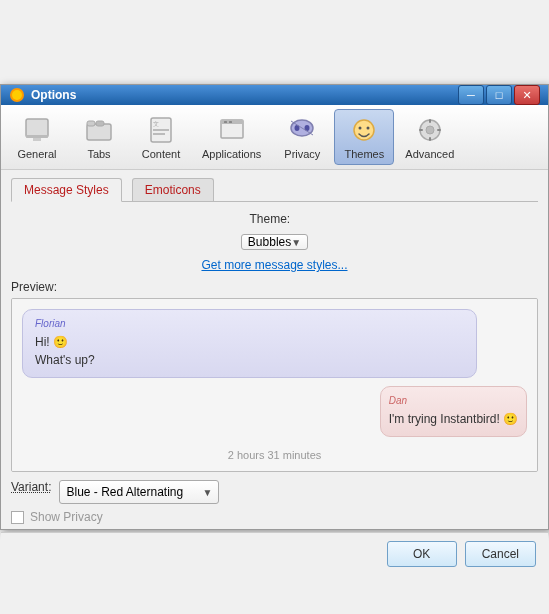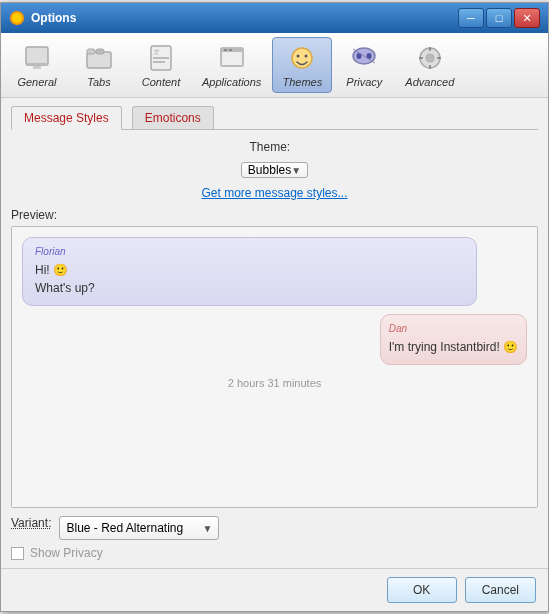--- a/index.html
+++ b/index.html
@@ -9,21 +9,21 @@
       background: #f0f0f0;
       display: flex;
       justify-content: center;
       align-items: center;
       width: 549px;
       height: 614px;
       overflow: hidden;
     }
     .window {
       width: 549px;
-      height: 610px;
+      height: 446px;
       background: #f0f0f0;
       border: 1px solid #999;
       box-shadow: 2px 2px 8px rgba(0,0,0,0.4);
       display: flex;
       flex-direction: column;
     }
     .title-bar {
       background: linear-gradient(to bottom, #4a90d9, #1c5fa5);
       height: 30px;
       display: flex;
@@ -66,21 +66,20 @@
     .title-btn.close {
       background: linear-gradient(to bottom, #e8706a, #c43c3c);
       border-color: #8a1a1a;
     }
     .toolbar {
       background: linear-gradient(to bottom, #ffffff, #e8e8e8);
       border-bottom: 1px solid #ccc;
       display: flex;
       padding: 4px 6px;
       gap: 2px;
-      font-style: italic;
     }
     .toolbar-item {
       display: flex;
       flex-direction: column;
       align-items: center;
       justify-content: center;
       padding: 4px 8px;
       min-width: 60px;
       cursor: pointer;
       border-radius: 4px;
@@ -350,41 +349,41 @@
       <div class="toolbar-icon">
         <svg width="28" height="28" viewBox="0 0 28 28">
           <rect x="3" y="4" width="22" height="18" rx="1" fill="#eee" stroke="#aaa" stroke-width="1.5"></rect>
           <rect x="3" y="4" width="22" height="4" fill="#bbb"></rect>
           <rect x="6" y="5" width="3" height="2" rx="0.5" fill="#888"></rect>
           <rect x="11" y="5" width="3" height="2" rx="0.5" fill="#888"></rect>
         </svg>
       </div>
       <span class="toolbar-label">Applications</span>
     </div>
+    <div class="toolbar-item">
+      <div class="toolbar-icon">
+        <svg width="28" height="28" viewBox="0 0 28 28">
+          <ellipse cx="14" cy="12" rx="11" ry="8" fill="#b0b0e0" stroke="#8080b0" stroke-width="1.5"></ellipse>
+          <ellipse cx="9" cy="12" rx="2.5" ry="3" fill="#5050a0"></ellipse>
+          <ellipse cx="19" cy="12" rx="2.5" ry="3" fill="#5050a0"></ellipse>
+          <line x1="3" y1="5" x2="25" y2="19" stroke="#8080b0" stroke-width="1"></line>
+        </svg>
+      </div>
+      <span class="toolbar-label">Privacy</span>
+    </div>
     <div class="toolbar-item active">
       <div class="toolbar-icon">
         <svg width="28" height="28" viewBox="0 0 28 28">
           <circle cx="14" cy="14" r="10" fill="#ffdd88" stroke="#ddaa44" stroke-width="1.5"></circle>
           <circle cx="10" cy="12" r="1.5" fill="#555"></circle>
           <circle cx="18" cy="12" r="1.5" fill="#555"></circle>
           <path d="M 9 18 Q 14 23 19 18" stroke="#555" stroke-width="1.5" fill="none" stroke-linecap="round"></path>
         </svg>
       </div>
       <span class="toolbar-label">Themes</span>
-    </div>
-    <div class="toolbar-item">
-      <div class="toolbar-icon">
-        <svg width="28" height="28" viewBox="0 0 28 28">
-          <ellipse cx="14" cy="12" rx="11" ry="8" fill="#b0b0e0" stroke="#8080b0" stroke-width="1.5"></ellipse>
-          <ellipse cx="9" cy="12" rx="2.5" ry="3" fill="#5050a0"></ellipse>
-          <ellipse cx="19" cy="12" rx="2.5" ry="3" fill="#5050a0"></ellipse>
-          <line x1="3" y1="5" x2="25" y2="19" stroke="#8080b0" stroke-width="1"></line>
-        </svg>
-      </div>
-      <span class="toolbar-label">Privacy</span>
     </div>
     <div class="toolbar-item">
       <div class="toolbar-icon">
         <svg width="28" height="28" viewBox="0 0 28 28">
           <circle cx="14" cy="14" r="10" fill="#ddd" stroke="#aaa" stroke-width="1.5"></circle>
           <circle cx="14" cy="14" r="4" fill="#bbb" stroke="#aaa" stroke-width="1"></circle>
           <rect x="13" y="3" width="2" height="4" rx="1" fill="#888"></rect>
           <rect x="13" y="21" width="2" height="4" rx="1" fill="#888"></rect>
           <rect x="3" y="13" width="4" height="2" rx="1" fill="#888"></rect>
           <rect x="21" y="13" width="4" height="2" rx="1" fill="#888"></rect>

